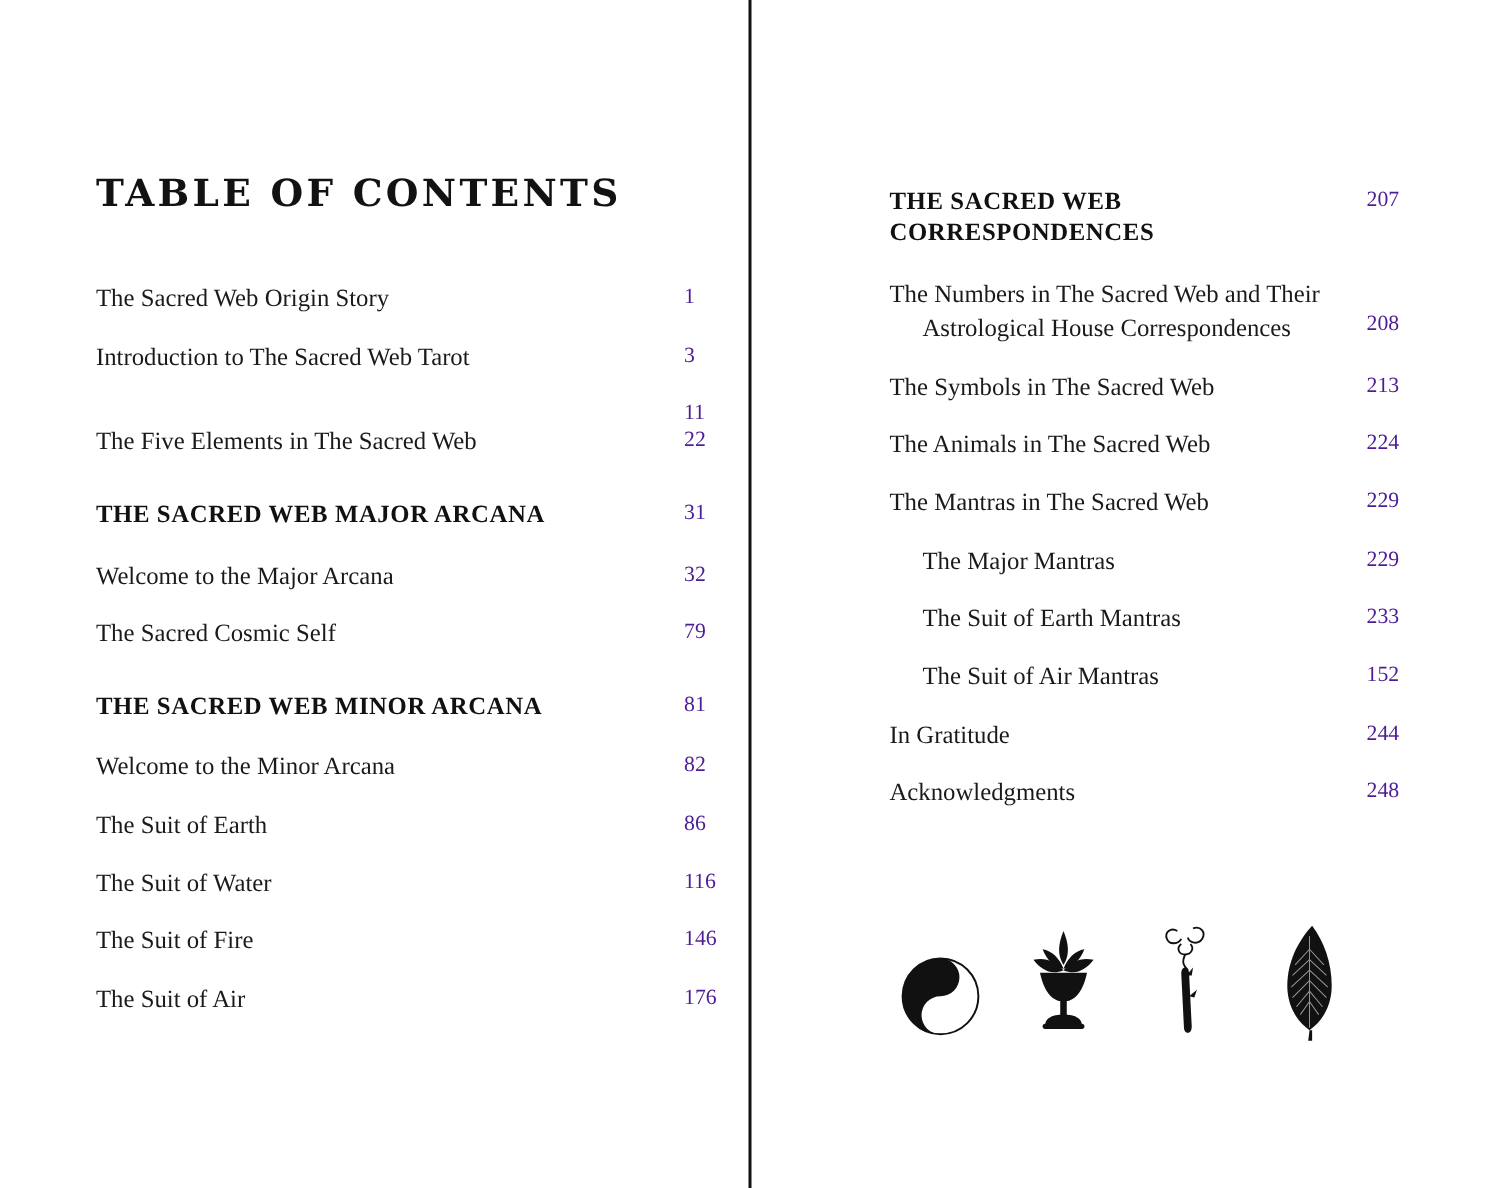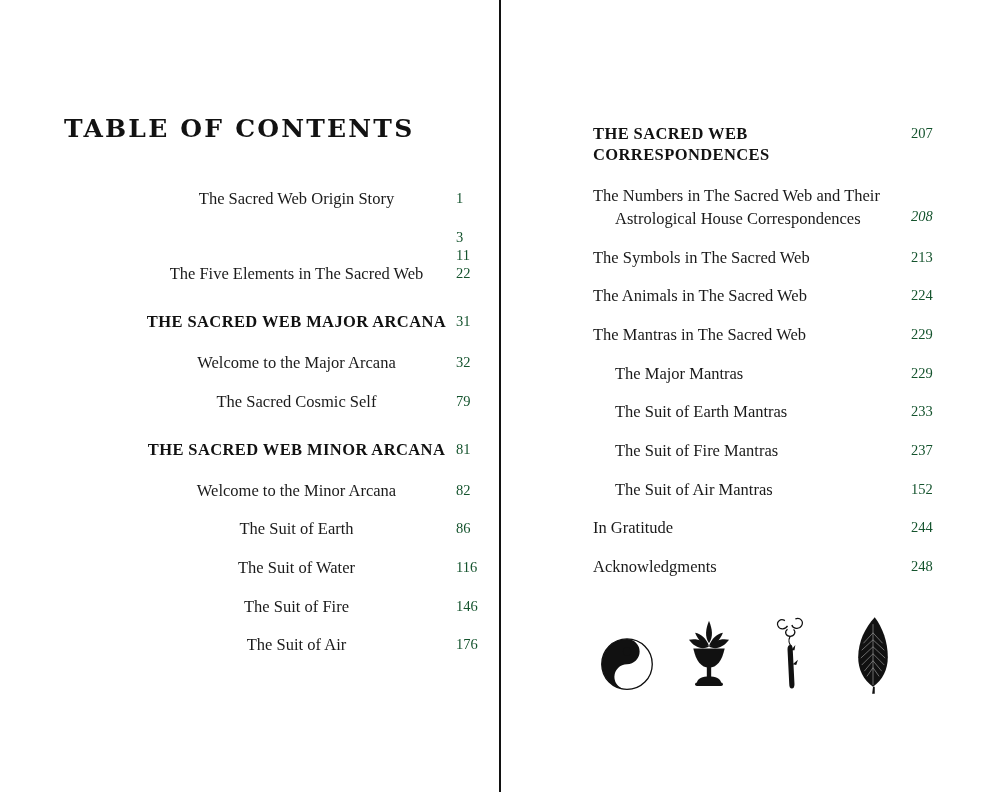--- a/index.html
+++ b/index.html
@@ -66,33 +66,32 @@
     line-height: 1.25;
   }
   .toc-row .label {
     flex: 0 1 auto;
     padding-right: 12px;
     font-family: Liberation Serif, serif;
   }
   .toc-row .page-num {
     flex: 0 0 auto;
     font-size: 14.5px;
-    color: #14532d;
+    color: #4c1d95;
     text-align: right;
     min-width: 26px;
   }
   
   .left-col .toc-row .page-num {
     position: absolute;
     left: 392px;
     text-align: left;
   }
   .left-col .toc-row {
     position: relative;
-    justify-content: center;
   }
   .right-col .toc-row {
     position: relative;
   }
   .right-col .toc-row .page-num {
     position: absolute;
     left: 318px;
     text-align: left;
   }
   .right-col .toc-row .label {
@@ -112,21 +111,20 @@
   }
   .toc-row.twoline .label {
     line-height: 1.35;
   }
   .toc-row.twoline .sub {
     display: block;
     padding-left: 22px;
   }
   .toc-row.twoline .page-num {
     top: 22px;
-    font-style: italic;
   }
   .ornaments {
     position: absolute;
     left: 600px;
     top: 590px;
     width: 300px;
     height: 110px;
     display: flex;
     align-items: flex-end;
     gap: 28px;
@@ -145,20 +143,21 @@
   <div class="gutter"></div>
 
   <div class="left-col">
     <h1 class="toc-title">TABLE OF CONTENTS</h1>
     <ul class="toc-list" id="left-list">
         <li class="toc-row ">
           <span class="label">The Sacred Web Origin Story</span>
           <span class="page-num">1</span>
         </li>
         <li class="toc-row ">
+          <span class="label">Introduction to The Sacred Web Tarot</span>
           <span class="page-num">3</span>
         </li>
         <li class="toc-row ">
           <span class="page-num">11</span>
         </li>
         <li class="toc-row ">
           <span class="label">The Five Elements in The Sacred Web</span>
           <span class="page-num">22</span>
         </li>
         <li class="toc-row section">
@@ -222,24 +221,20 @@
           <span class="label">The Mantras in The Sacred Web</span>
           <span class="page-num">229</span>
         </li>
         <li class="toc-row indent">
           <span class="label">The Major Mantras</span>
           <span class="page-num">229</span>
         </li>
         <li class="toc-row indent">
           <span class="label">The Suit of Earth Mantras</span>
           <span class="page-num">233</span>
-        </li>
-        <li class="toc-row indent">
-          <span class="label">The Suit of Fire Mantras</span>
-          <span class="page-num">237</span>
         </li>
         <li class="toc-row indent">
           <span class="label">The Suit of Air Mantras</span>
           <span class="page-num">152</span>
         </li>
         <li class="toc-row ">
           <span class="label">In Gratitude</span>
           <span class="page-num">244</span>
         </li>
         <li class="toc-row ">

